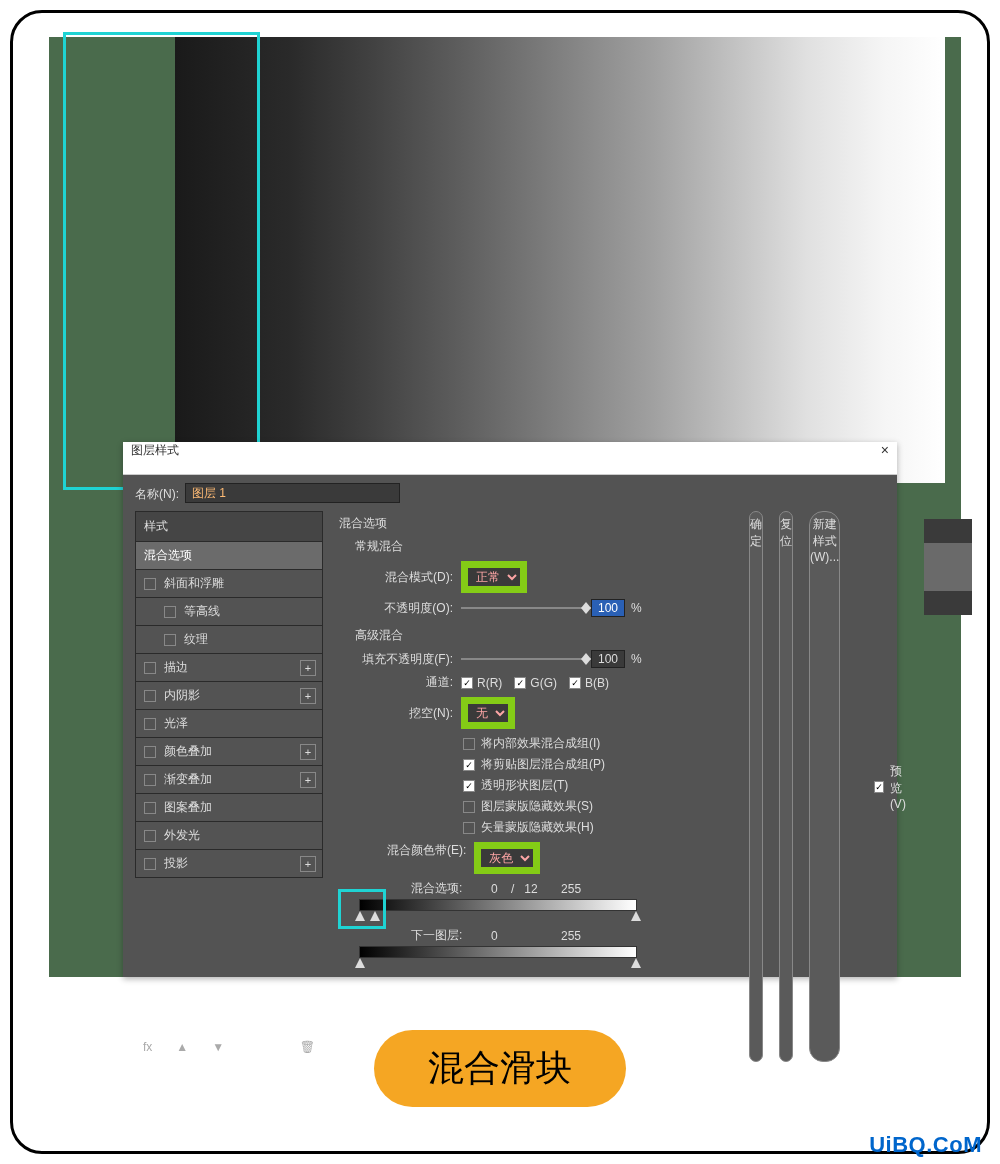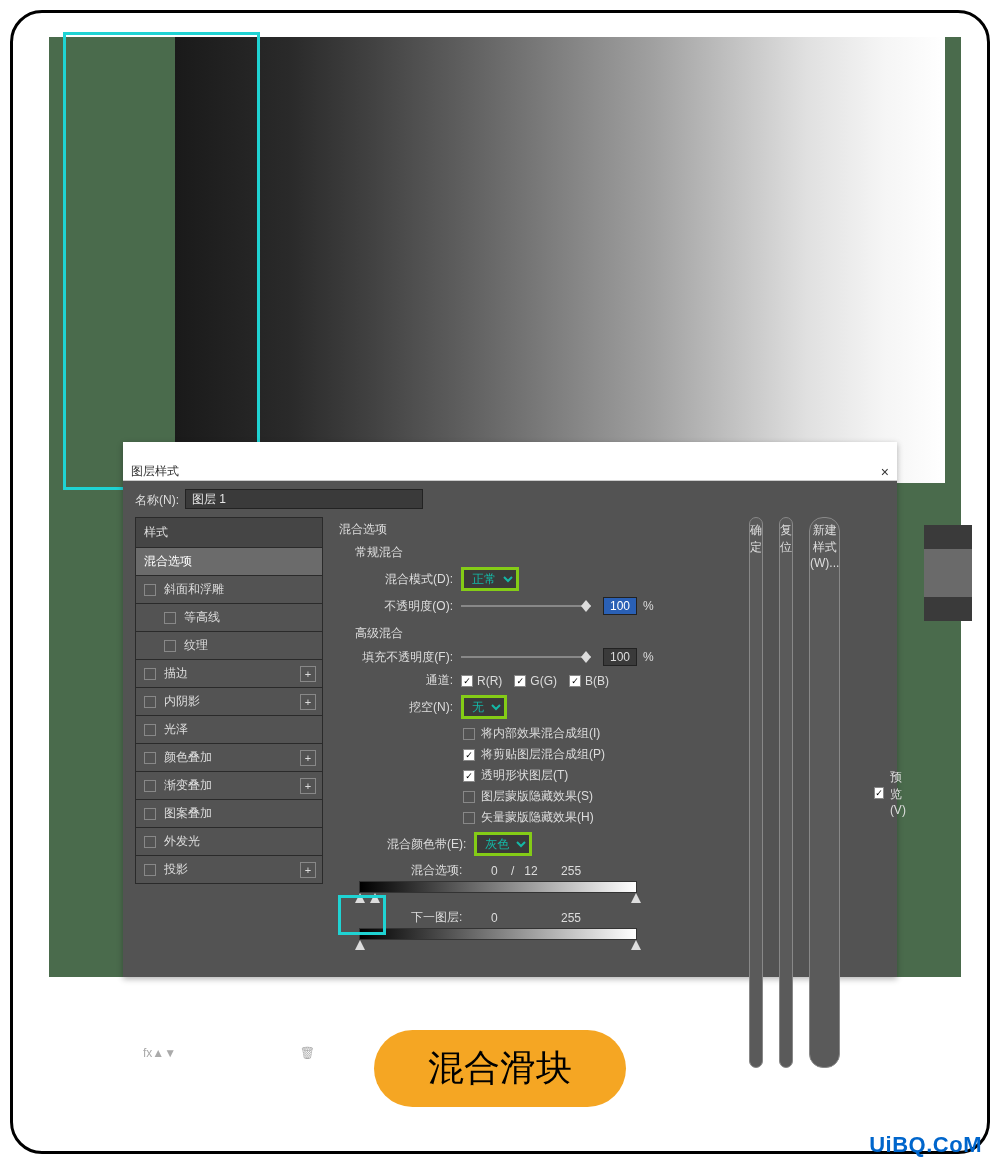--- a/index.html
+++ b/index.html
@@ -2,56 +2,56 @@
 <html><head>
 <meta charset="utf-8">
 <style>
 * { margin: 0; padding: 0; box-sizing: border-box; font-family: "Microsoft YaHei", sans-serif; }
 body { width: 1000px; height: 1164px; background: #fff; position: relative; }
 .frame { position: absolute; top: 10px; left: 10px; width: 980px; height: 1144px; border: 3px solid #000; border-radius: 32px; overflow: hidden; }
 .canvas-bg { position: absolute; top: 24px; left: 36px; width: 912px; height: 940px; background: #4a6b4c; }
 .gradient { position: absolute; top: 24px; left: 162px; width: 770px; height: 446px; background: linear-gradient(to right, #1a1a1a 0%, #2a2a2a 15%, #404040 25%, #606060 38%, #808080 50%, #a0a0a0 62%, #c0c0c0 72%, #e0e0e0 82%, #f5f5f5 92%, #fff 100%); }
 .highlight-box { position: absolute; top: 19px; left: 50px; width: 197px; height: 458px; border: 3px solid #1fd3d3; }
 .dialog { position: absolute; top: 429px; left: 110px; width: 774px; height: 535px; background: #535353; box-shadow: 0 2px 6px rgba(0,0,0,0.3); }
-.dialog-title { background: #fff; height: 39px; border-bottom: 1px solid #ccc; display: flex; align-items: flex-end; justify-content: space-between; padding: 0 8px; font-size: 12px; color: #333; }
+.dialog-title { background: #fff; height: 33px; border-bottom: 1px solid #ccc; display: flex; align-items: flex-start; justify-content: space-between; padding: 0 8px; font-size: 12px; color: #333; }
 .dialog-title .close { font-size: 14px; color: #333; }
 .name-row { padding: 8px 12px; display: flex; align-items: flex-end; gap: 6px; }
 .name-row label { font-size: 12px; color: #ddd; }
-.name-row input { background: #3a3a3a; border: 1px solid #222; color: #e5e5e5; font-size: 12px; padding: 2px 6px; width: 238px; }
+.name-row input { background: #3a3a3a; border: 1px solid #222; color: #fdba74; font-size: 12px; padding: 2px 6px; width: 215px; }
 .dialog-body { display: flex; padding: 0 12px 12px 12px; gap: 8px; }
 .styles-panel { width: 188px; }
 .styles-header { background: #454545; color: #ddd; font-size: 12px; padding: 6px 8px; border: 1px solid #2a2a2a; }
 .styles-list { list-style: none; }
 .styles-list li { display: flex; align-items: center; font-size: 12px; color: #ddd; padding: 5px 8px; border: 1px solid #2a2a2a; border-top: none; position: relative; }
 .styles-list li.selected { background: #6b6b6b; color: #fff; }
 .styles-list li.sub { padding-left: 28px; }
 .styles-list li .chk { width: 12px; height: 12px; border: 1px solid #888; margin-right: 8px; display: inline-block; }
 .styles-list li .plus { position: absolute; right: 6px; width: 16px; height: 16px; border: 1px solid #888; display: flex; align-items: center; justify-content: center; font-size: 11px; color: #ddd; }
-.styles-footer { display: flex; align-items: center; gap: 0; padding: 8px; margin-top: 154px; color: #aaa; font-size: 12px; }
+.styles-footer { display: flex; align-items: center; gap: 24px; padding: 8px; margin-top: 154px; color: #aaa; font-size: 12px; }
 .styles-footer .spacer { flex: 1; }
 .main-panel { flex: 1; color: #ddd; font-size: 12px; padding: 4px 8px; }
 .section-title { margin-bottom: 6px; }
 .sub-title { padding-left: 16px; margin-bottom: 6px; }
 .row { display: flex; align-items: center; margin-bottom: 6px; padding-left: 16px; }
 .row label { width: 98px; text-align: right; margin-right: 8px; }
-select { background: #3a3a3a; border: 3px solid #84cc16; color: #14b8a6; font-size: 12px; padding: 1px 4px; }
+select { background: #3a3a3a; border: 7px solid #84cc16; color: #fca5a5; font-size: 12px; padding: 1px 4px; }
 .slider-track { position: relative; width: 130px; height: 14px; }
 .slider-line { position: absolute; top: 6px; left: 0; right: 0; height: 2px; background: #888; }
 .slider-thumb { position: absolute; top: 1px; width: 10px; height: 12px; background: #ddd; clip-path: polygon(50% 0, 100% 50%, 50% 100%, 0 50%); }
-.val-box { background: #3a3a3a; border: 1px solid #222; color: #ddd; padding: 1px 4px; width: 34px; text-align: center; margin-left: 12px; }
+.val-box { background: #3a3a3a; border: 1px solid #222; color: #ddd; padding: 1px 4px; width: 34px; text-align: center; margin-left: 0; }
 .val-box.sel { background: #2a60b5; color: #fff; }
 .pct { margin-left: 6px; }
 .chk-inline { display: flex; align-items: center; gap: 4px; margin-right: 12px; }
 .chk-inline .box { width: 12px; height: 12px; border: 1px solid #888; display: flex; align-items: center; justify-content: center; font-size: 9px; background: #fff; color: #000; }
 .checklist { padding-left: 124px; }
 .checklist .item { display: flex; align-items: center; gap: 6px; margin-bottom: 4px; }
 .checklist .item .box { width: 12px; height: 12px; border: 1px solid #888; display: flex; align-items: center; justify-content: center; font-size: 9px; }
 .checklist .item .box.checked { background: #fff; color: #000; }
 .blend-if { margin-top: 6px; }
-.blend-if .header-row { display: flex; align-items: center; padding-left: 48px; margin-bottom: 6px; }
+.blend-if .header-row { display: flex; padding-left: 48px; margin-bottom: 6px; }
 .blend-layer-row { display: flex; align-items: center; padding-left: 72px; margin-bottom: 2px; gap: 16px; }
 .blend-layer-row .lbl { width: 64px; }
 .blend-slider { position: relative; margin-left: 20px; width: 278px; height: 20px; margin-bottom: 8px; }
 .blend-slider .track { position: absolute; top: 0; left: 0; right: 0; height: 12px; background: linear-gradient(to right, #000, #fff); border: 1px solid #333; }
 .blend-slider .thumb { position: absolute; bottom: -2px; width: 10px; height: 10px; background: #ddd; clip-path: polygon(50% 0, 100% 100%, 0 100%); }
 .blend-slider .thumb.black { left: -4px; }
 .blend-slider .thumb.black2 { left: 11px; }
 .blend-slider .thumb.white { right: -4px; }
 .highlight-small { position: absolute; border: 3px solid #1fd3d3; width: 48px; height: 40px; top: 378px; left: 7px; }
 .right-panel { width: 136px; display: flex; flex-direction: row; gap: 16px; }

